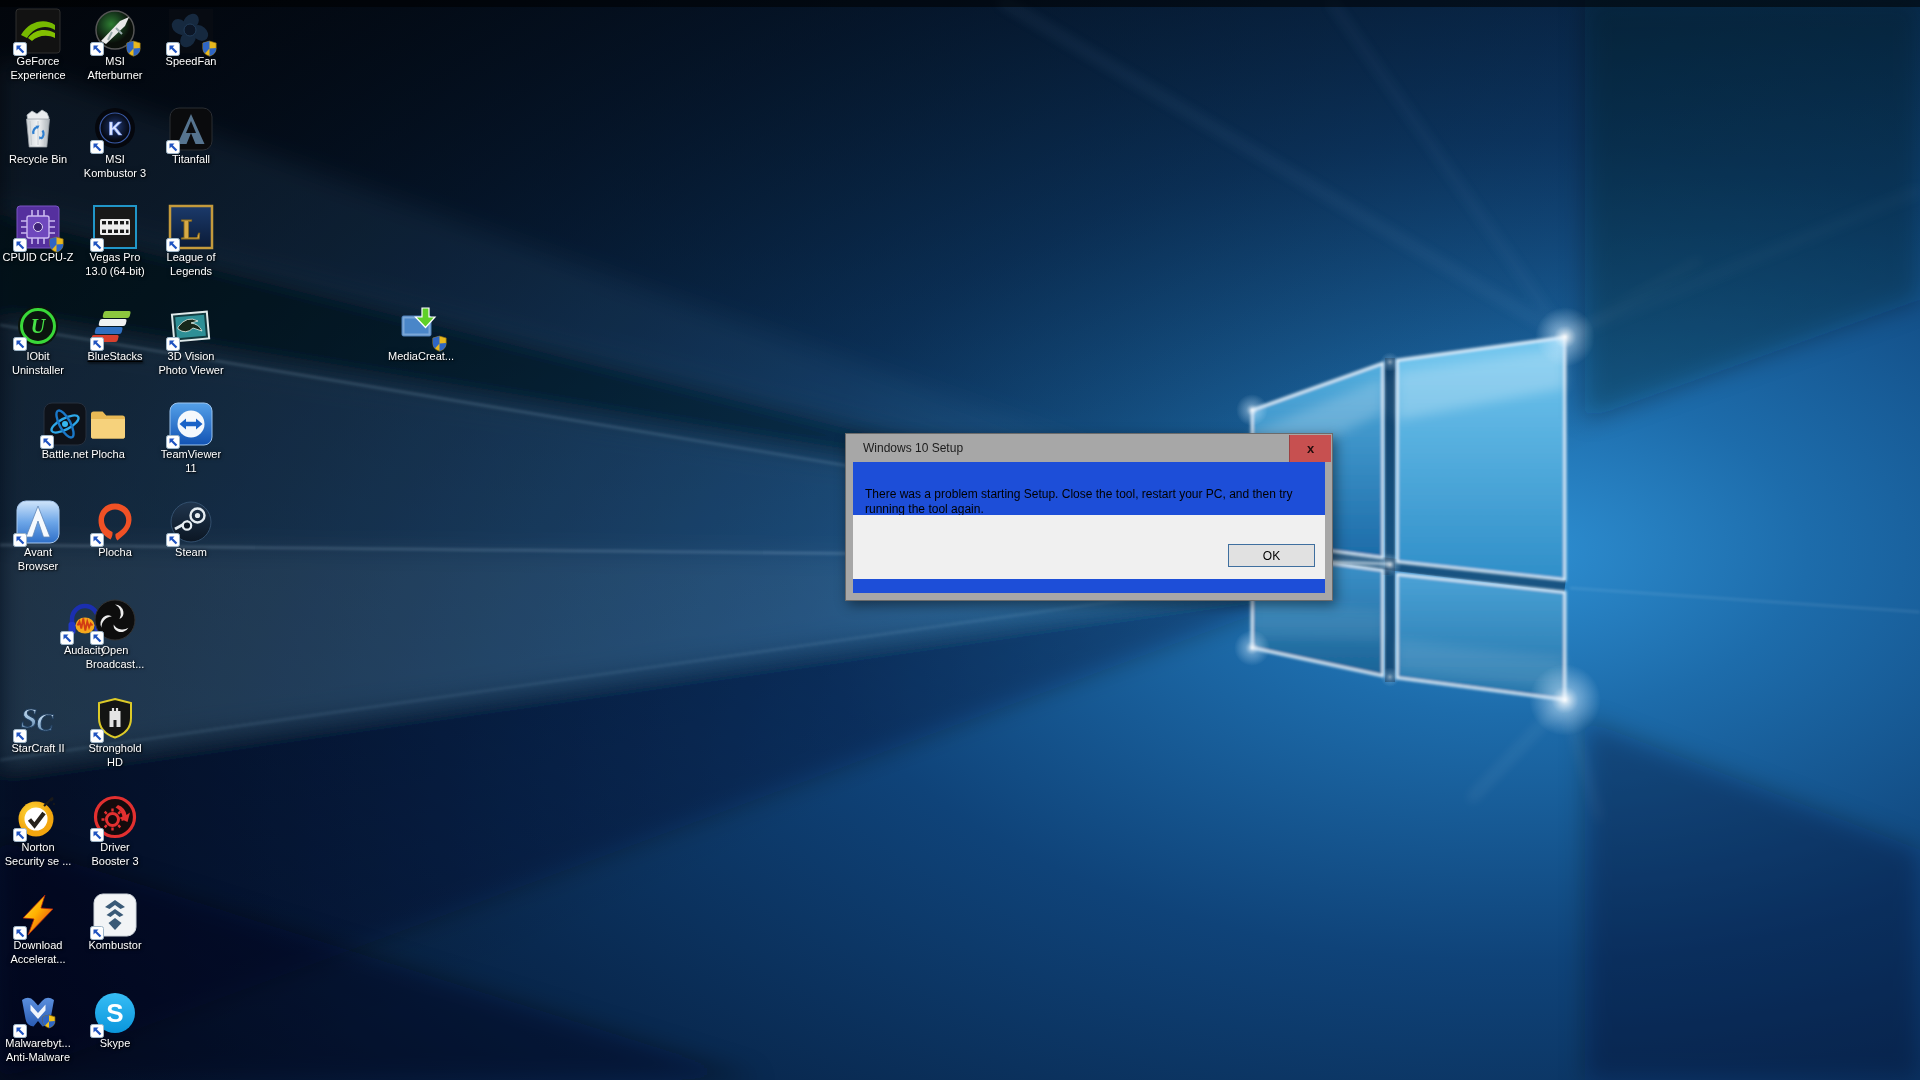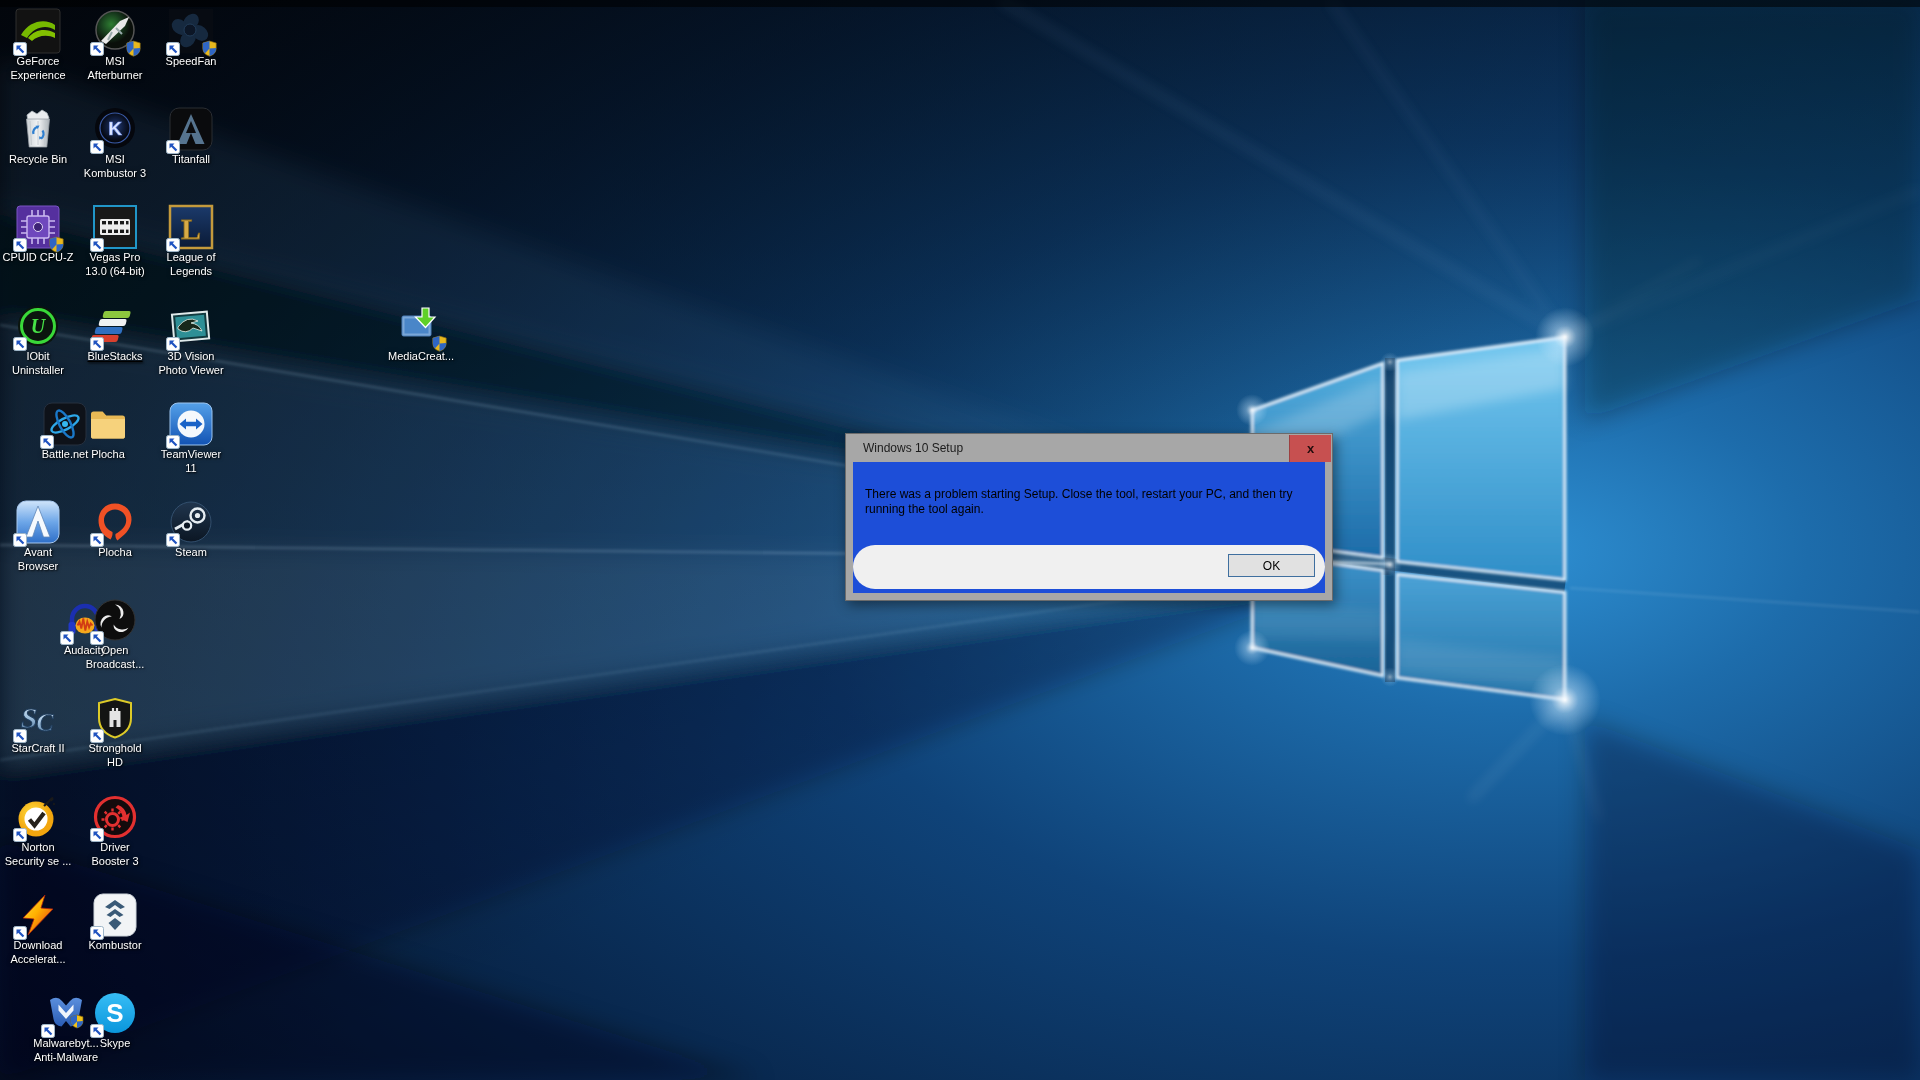--- a/index.html
+++ b/index.html
@@ -22,21 +22,21 @@
     box-shadow:3px 4px 12px rgba(0,0,0,.45);}
   .titlebar{position:relative;height:20px;}
   .dlg-title{position:absolute;left:17px;top:7px;font-size:12px;color:#1b1b1b;}
   .closebtn{position:absolute;top:1px;right:1px;width:41px;height:27px;
     background:var(--close,#c75050);border-left:1px solid #9c4040;
     display:flex;align-items:center;justify-content:center;cursor:default;}
   .closebtn span{font-size:13px;font-weight:bold;color:#230d0d;line-height:1;}
   .dlgbody{position:absolute;left:7px;right:7px;top:28px;bottom:7px;background:#1d4ed8;}
   .msg{position:absolute;left:0;right:0;top:0;bottom:48px;padding:25px 12px 0 12px;
     font-size:12px;line-height:15px;color:#000;}
-  .dlgfooter{position:absolute;left:0;right:0;bottom:4px;height:44px;background:var(--footer,#f0f0f0);border-radius:24px;}
+  .dlgfooter{position:absolute;left:0;right:0;bottom:14px;height:64px;background:var(--footer,#f0f0f0);}
   .okbtn{position:absolute;right:10px;bottom:12px;width:87px;height:23px;
     background:#e1e1e1;border:1px solid var(--okborder,#3f6f9f);
     font-family:"Liberation Sans",sans-serif;font-size:12px;color:#000;padding:0;}
 </style>
 </head>
 <body>
 
 <div id="desktop">
 
   <svg id="wallpaper" width="1920" height="1080" viewBox="0 0 1920 1080">
@@ -659,21 +659,21 @@
             </g>
           </svg>
           <svg class="overlay-shortcut" viewBox="0 0 14 14">
             <rect x="0.5" y="0.5" width="13" height="13" rx="2" fill="#fff" stroke="#9fb6c9"></rect>
             <path d="M3.5 3.5 h5 l-5 5 Z" fill="#1f53c0"></path>
             <path d="M5.5 5.5 L10.5 10.5" stroke="#1f53c0" stroke-width="2.2"></path>
           </svg>
         </div>
         <div class="icon-label">Kombustor</div>
       </div>
-      <div class="icon-cell" style="left: 0px; top: 990px; padding-left: 28px;">
+      <div class="icon-cell" style="left: 0px; top: 990px;">
         <div class="icon-art">
           <svg class="main" viewBox="0 0 46 46">
             <defs>
               <linearGradient id="gmb" x1="0" y1="0" x2="0" y2="1">
                 <stop offset="0" stop-color="#5b8fdd"></stop>
                 <stop offset="1" stop-color="#2a5cb4"></stop>
               </linearGradient>
             </defs>
             <path d="M7 10 q7 -5 12 1 l4 4.5 4 -4.5 q5 -6 12 -1 l-3.5 19 q-1.2 7 -8 7.5 l-4.5 -5.5 -4.5 5.5 q-6.8 -.5 -8 -7.5 Z" fill="url(#gmb)"></path>
             <path d="M15.5 14.5 l7.5 8.5 7.5 -8.5 v6 l-7.5 8.5 -7.5 -8.5 Z" fill="#ffffff" opacity=".92"></path>

